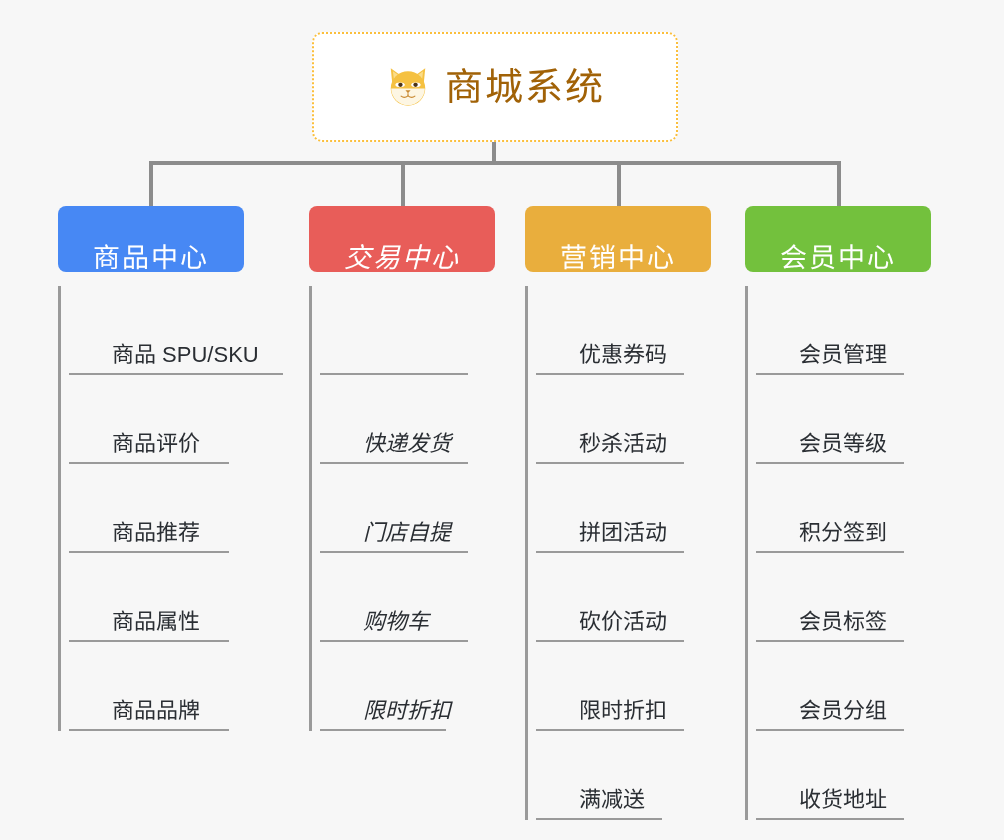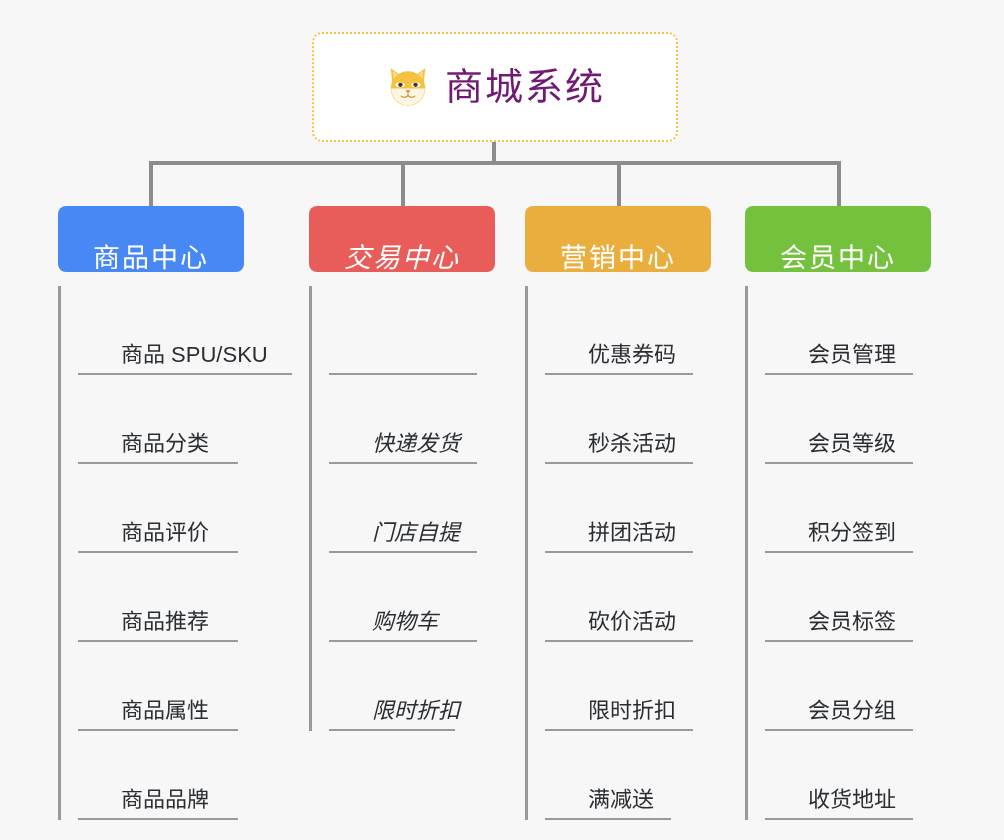--- a/index.html
+++ b/index.html
@@ -102,21 +102,21 @@
     letter-spacing: 2px;
     line-height: 1;
     white-space: nowrap;
   }
 
   
   .leaf-list {
     position: relative;
     margin-top: 14px;
     border-left: 3px solid #9a9a9a;
-    padding-left: 17px;
+    padding-left: 8px;
   }
   .leaf-item {
     position: relative;
     height: 89px;
     box-sizing: border-box;
     display: flex;
     align-items: flex-end;
   }
   .leaf-underline {
     position: absolute;
@@ -159,44 +159,40 @@
       <path d="M32 22 m-23 8 a23 23 0 0 0 46 0 z" fill="#f5c141" opacity="0"></path>
       <ellipse cx="21" cy="29" rx="6.6" ry="3.4" fill="#ffffff"></ellipse>
       <ellipse cx="43" cy="29" rx="6.6" ry="3.4" fill="#ffffff"></ellipse>
       <ellipse cx="21.5" cy="29" rx="3.1" ry="2.9" fill="#4a3317"></ellipse>
       <ellipse cx="42.5" cy="29" rx="3.1" ry="2.9" fill="#4a3317"></ellipse>
       <path d="M28.4 36.5 h7.2 l-3.6 4.2 z" fill="#c98a32"></path>
       <path d="M32 40.7 v3.6" stroke="#c98a32" stroke-width="1.6" fill="none"></path>
       <path d="M32 44.3 q-5.2 4.2 -9.6 0.4" stroke="#c98a32" stroke-width="1.6" fill="none" stroke-linecap="round"></path>
       <path d="M32 44.3 q5.2 4.2 9.6 0.4" stroke="#c98a32" stroke-width="1.6" fill="none" stroke-linecap="round"></path>
     </svg>
-    <div class="root-title" style="color: #701a75;">商城系统</div>
+    <div class="root-title" style="color: #a16207;">商城系统</div>
   </div>
 
   <div class="conn conn-stem" style="background: rgb(140, 140, 140);"></div>
   <div class="conn conn-bus" style="background: rgb(140, 140, 140);"></div>
   <div class="conn conn-drop drop-0" style="background: rgb(140, 140, 140);"></div>
   <div class="conn conn-drop drop-1" style="background: rgb(140, 140, 140);"></div>
   <div class="conn conn-drop drop-2" style="background: rgb(140, 140, 140);"></div>
   <div class="conn conn-drop drop-3" style="background: rgb(140, 140, 140);"></div>
 
   <div class="column col-0">
     <div class="cat-box" style="background: rgb(71, 136, 244);">
       <span class="cat-label">商品中心</span>
     </div>
     <div class="leaf-list">
       <div class="leaf-item">
         <span class="leaf-label">商品 SPU/SKU</span>
         <span class="leaf-underline"></span>
       </div>
       <div class="leaf-item">
-        <span class="leaf-label">商品分类</span>
-        <span class="leaf-underline"></span>
-      </div>
-      <div class="leaf-item">
         <span class="leaf-label">商品评价</span>
         <span class="leaf-underline"></span>
       </div>
       <div class="leaf-item">
         <span class="leaf-label">商品推荐</span>
         <span class="leaf-underline"></span>
       </div>
       <div class="leaf-item">
         <span class="leaf-label">商品属性</span>
         <span class="leaf-underline"></span>

